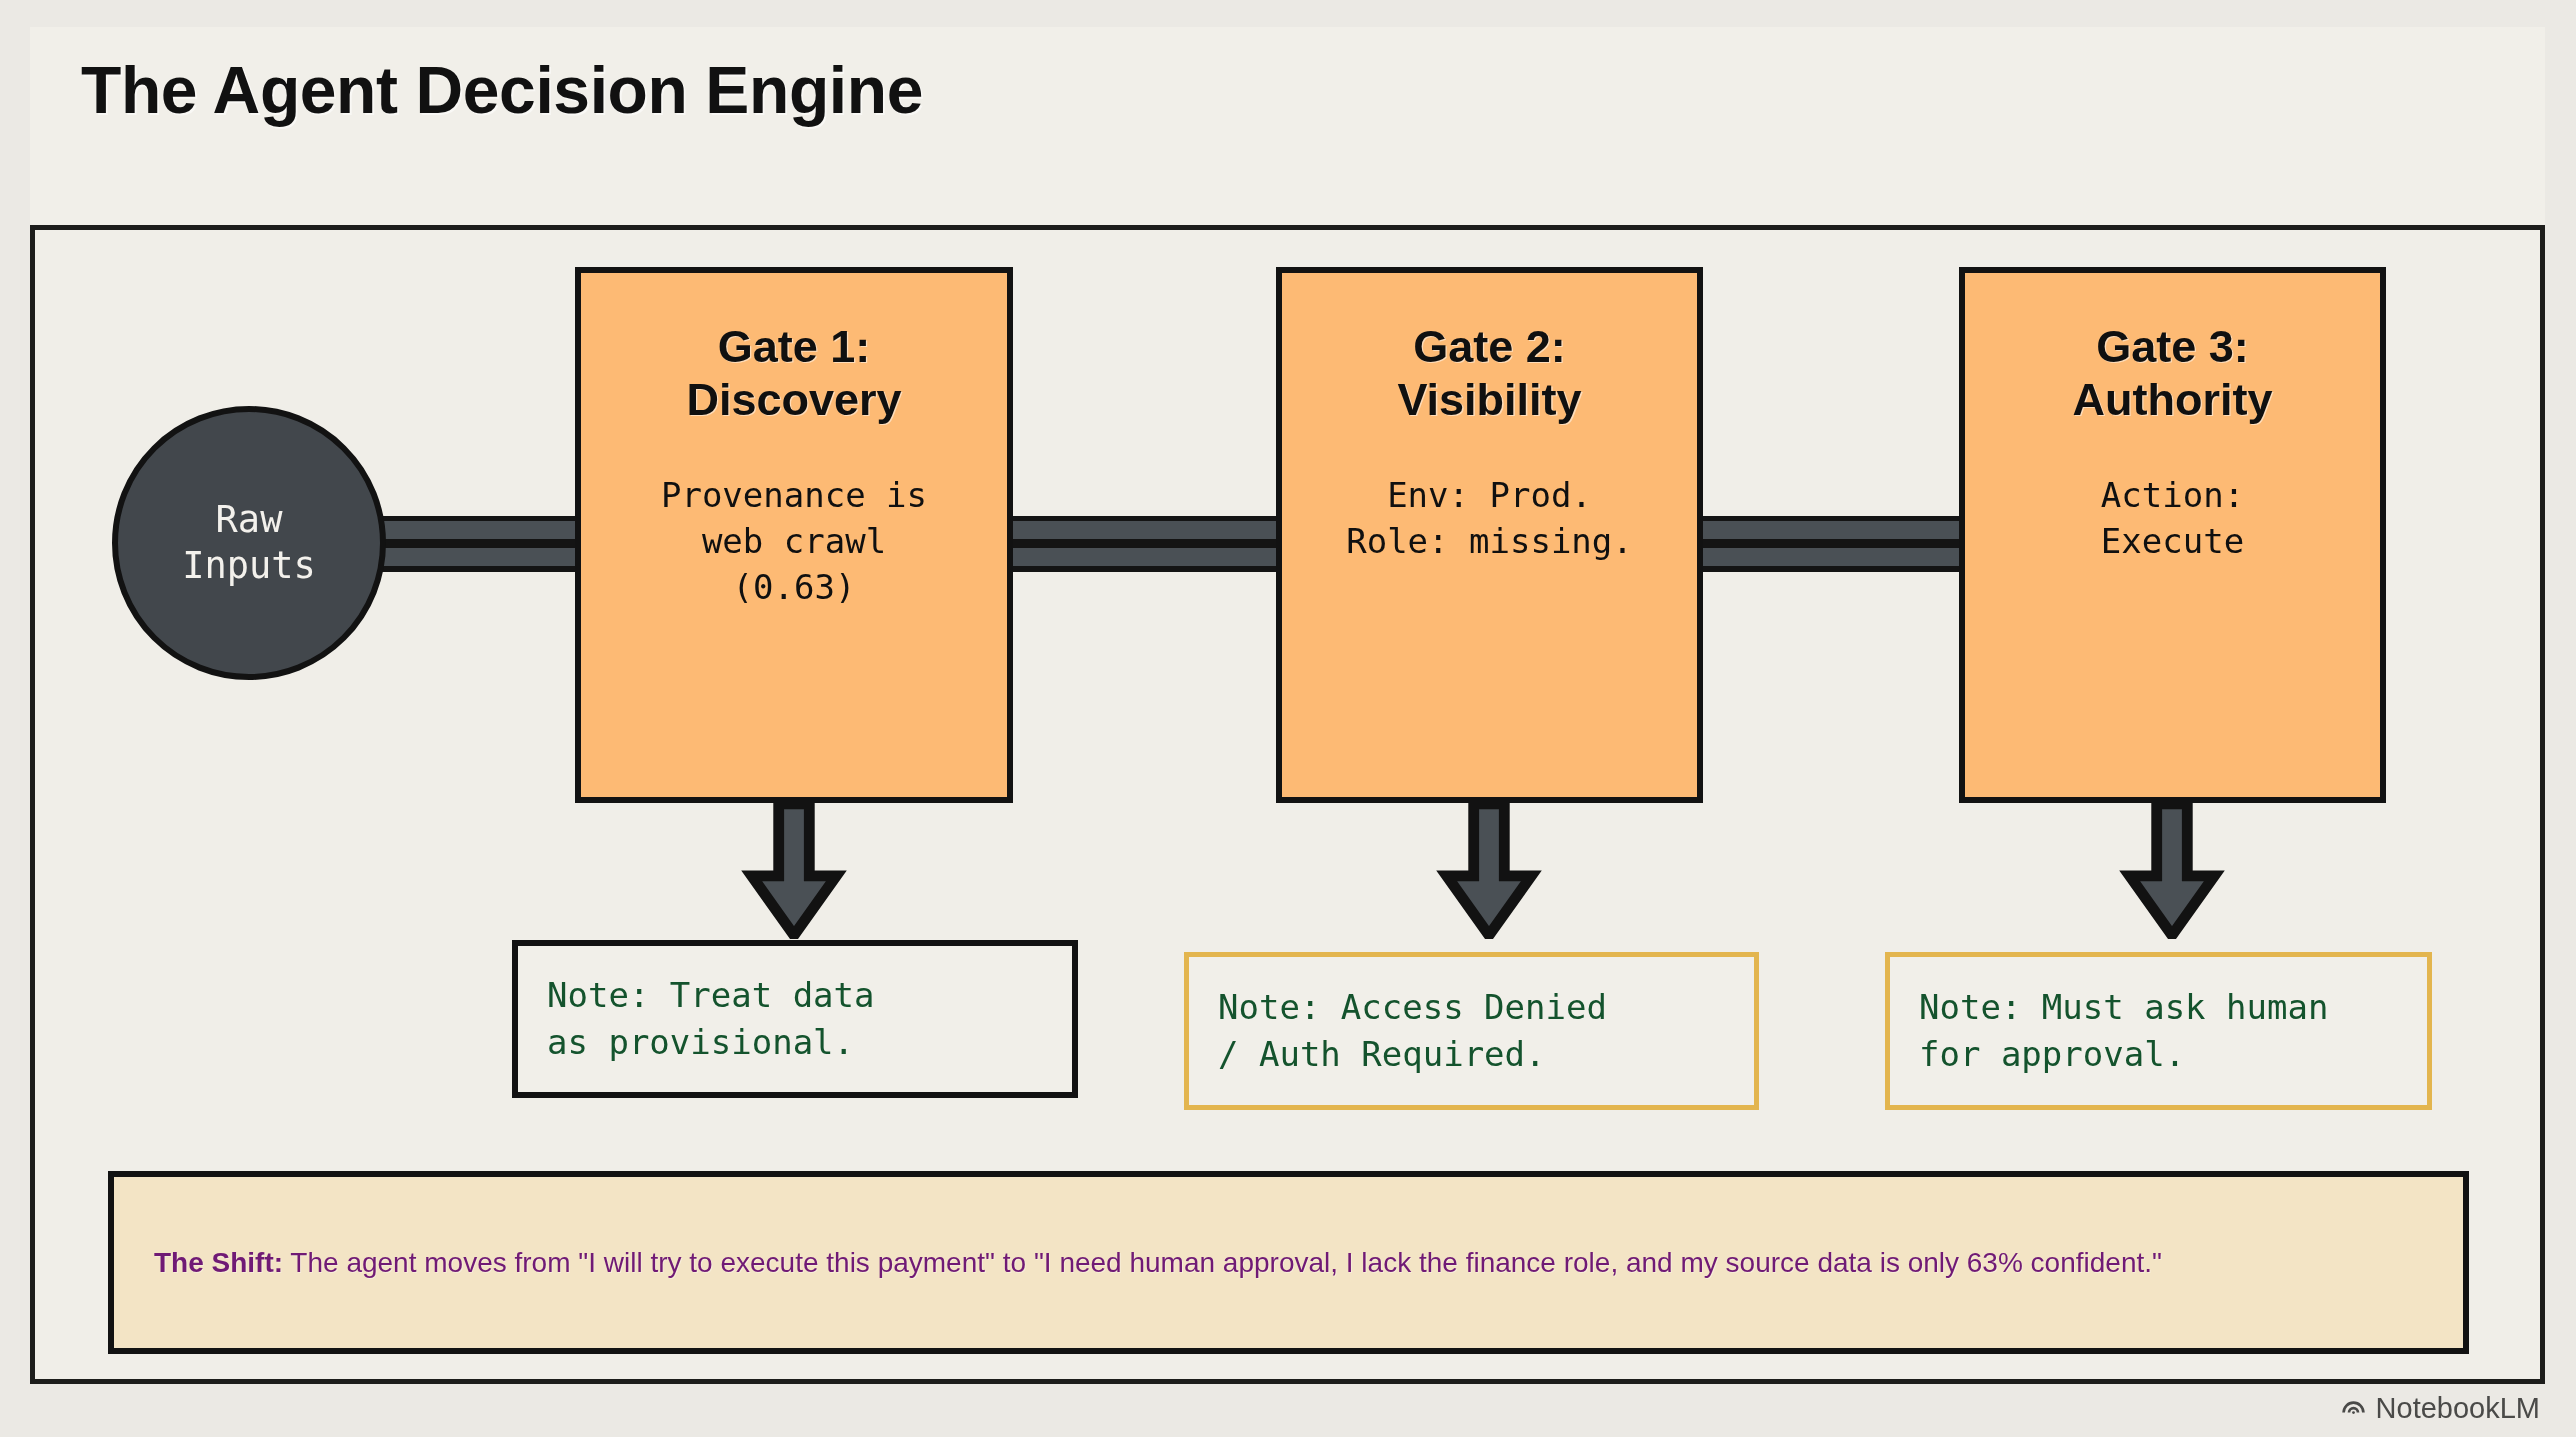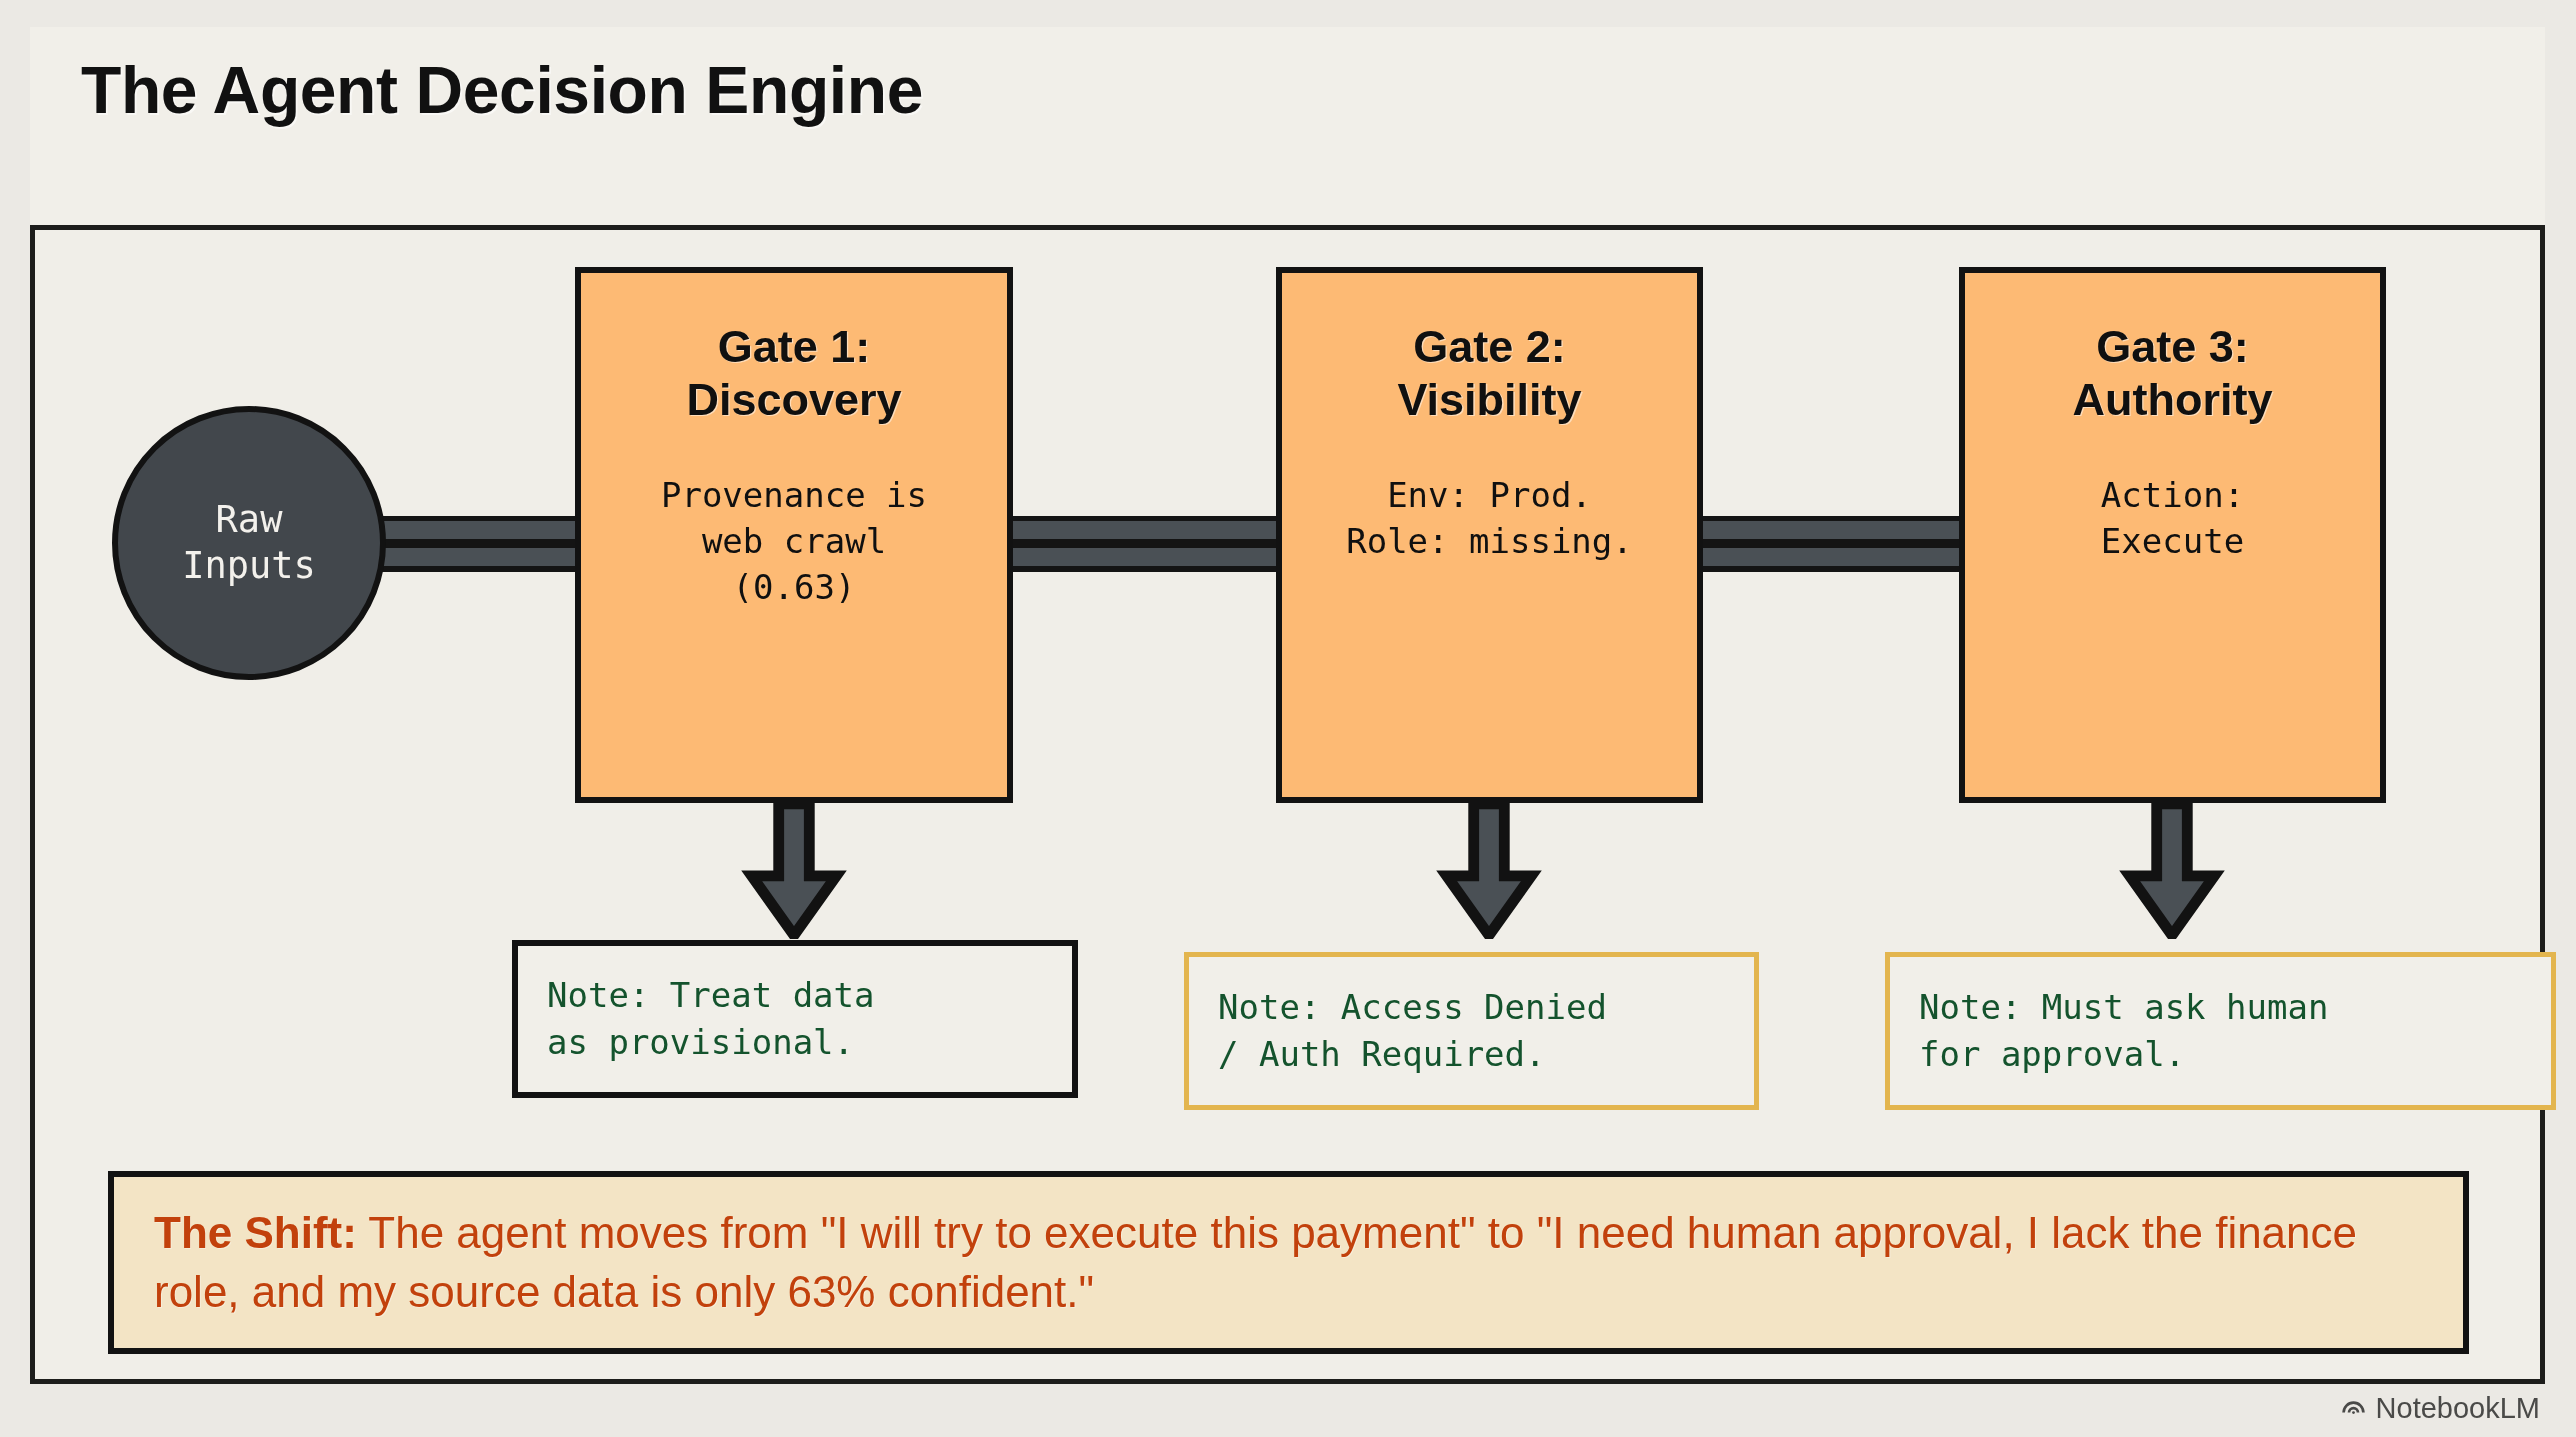--- a/index.html
+++ b/index.html
@@ -116,21 +116,21 @@
   
   .banner{
     position:absolute;left:108px;top:1171px;width:2361px;height:183px;
     background:#f3e4c5;
     border:6.3px solid #121212;
     box-sizing:border-box;
     display:flex;align-items:center;
     padding:0 40px;
   }
   .banner-text{
-    font-size:44px;line-height:1.33;color:#c2410c;
+    font-size:28px;line-height:1.33;color:#701a75;
     text-shadow:0.9px 0.9px 0 rgba(255,255,255,.35);
   }
   .banner-text b{font-weight:700;}
 
   
   .watermark{
     position:absolute;right:36px;top:1391px;
     display:flex;align-items:center;gap:9px;
     color:#4a4a48;font-size:29px;
   }
@@ -202,21 +202,21 @@
   </div>
 
   <div class="note black" style="left:512px;width:566px;">
     <div class="note-text">Note: Treat data
 as provisional.</div>
   </div>
   <div class="note amber" style="left:1184px;width:575px;">
     <div class="note-text">Note: Access Denied
 / Auth Required.</div>
   </div>
-  <div class="note amber" style="left:1885px;width:671px;">
+  <div class="note amber" style="left:1885px;width:547px;">
     <div class="note-text">Note: Must ask human
 for approval.</div>
   </div>
 
   <div class="banner">
     <div class="banner-text">
       <b>The Shift:</b><span> The agent moves from "I will try to execute this payment" to "I need human approval, I lack the finance role, and my source data is only 63% confident."</span>
     </div>
   </div>
 

